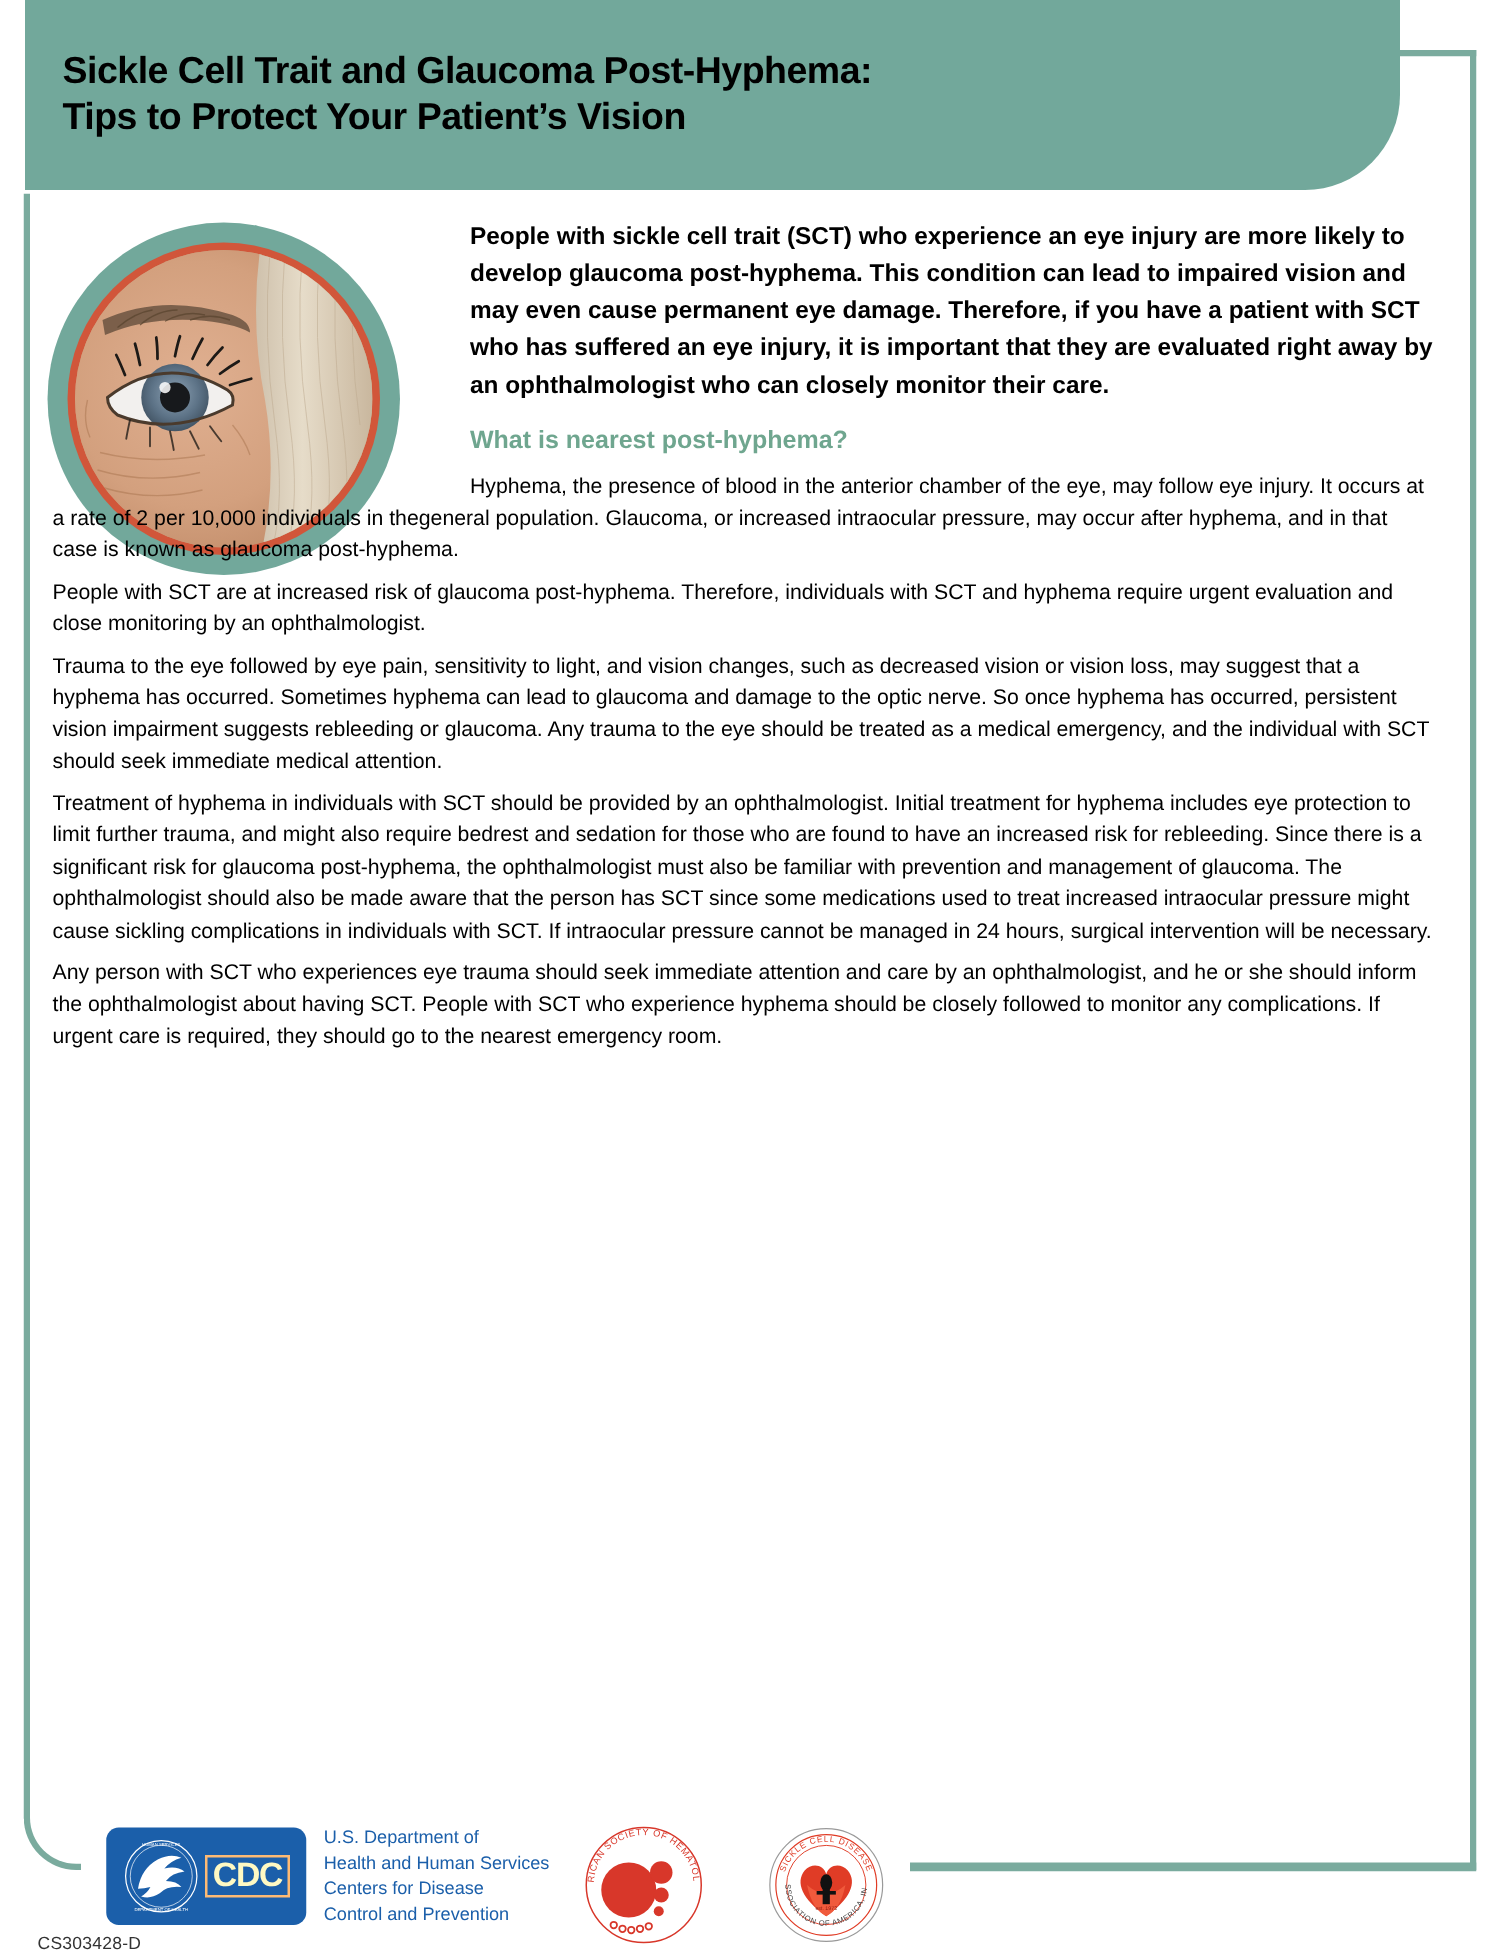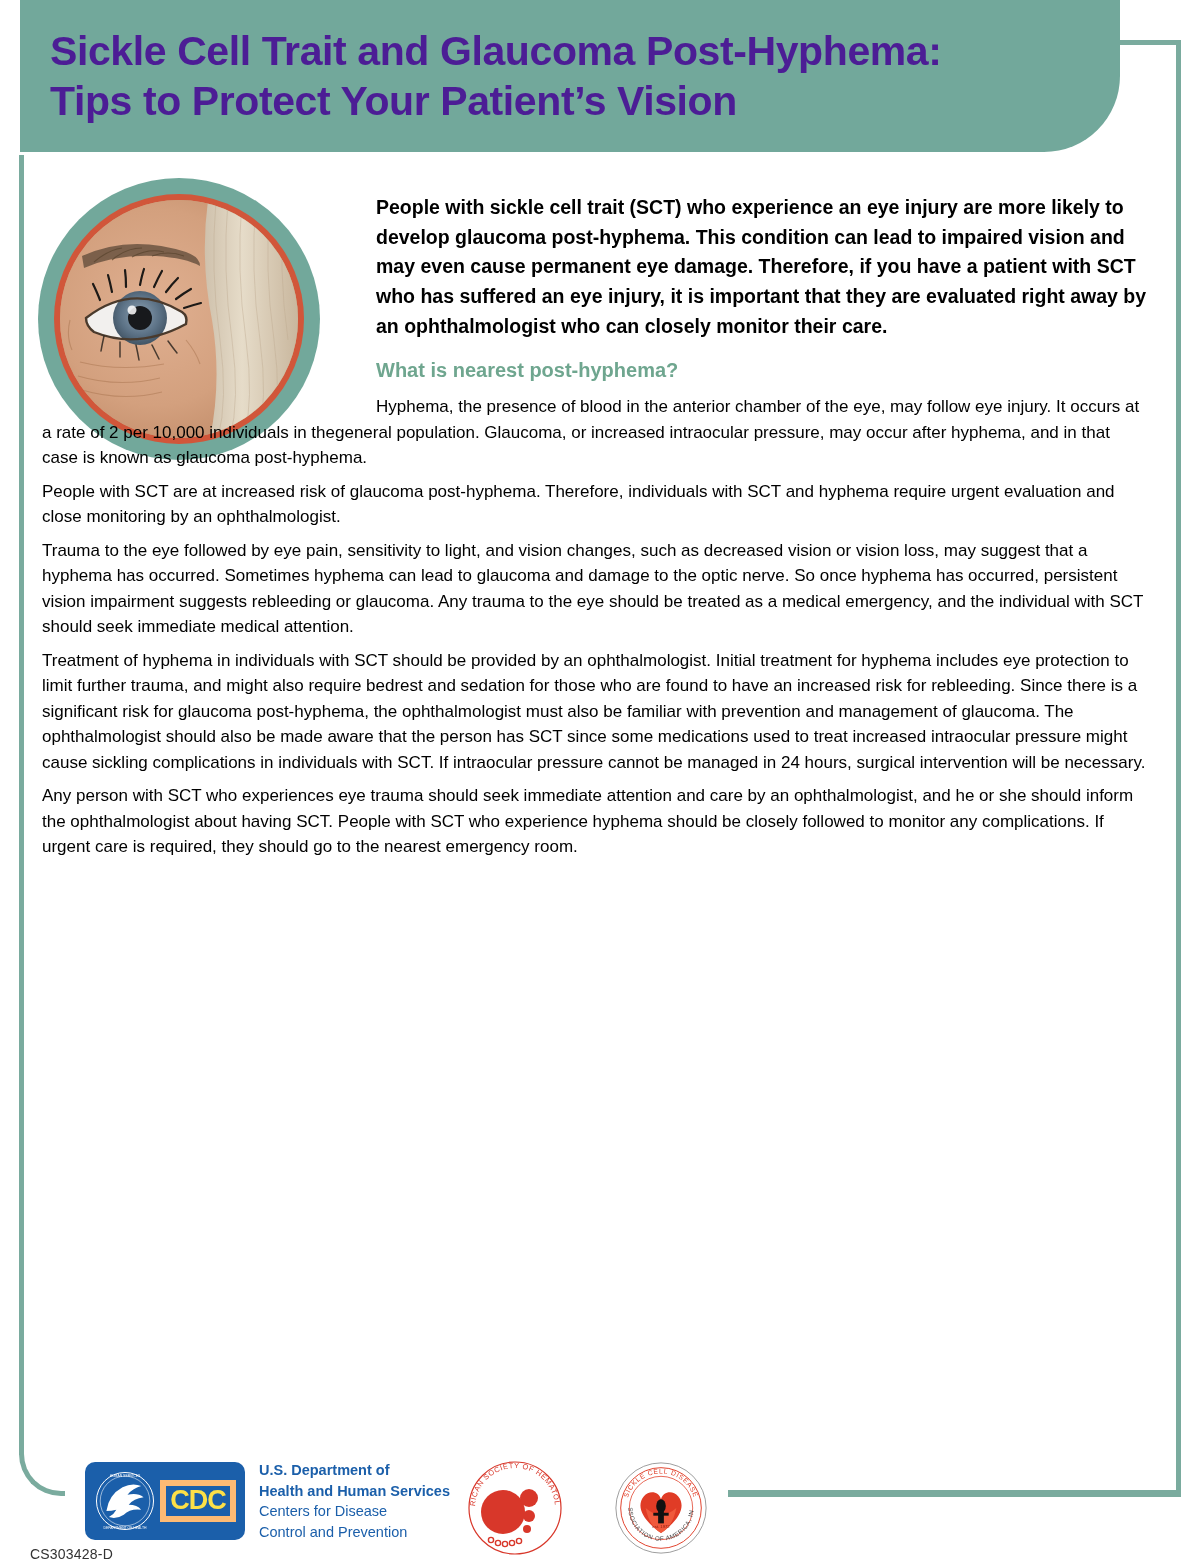--- a/index.html
+++ b/index.html
@@ -67,22 +67,22 @@
     top: 0;
     width: 1100px;
     height: 152px;
     background: #72a89b;
     border-bottom-right-radius: 76px;
     border-top-right-radius: 0px;
     display: flex;
     align-items: center;
   }
   #header-title {
-    color: #4c1d95;
-    font-size: 41px;
+    color: #000000;
+    font-size: 30px;
     font-weight: bold;
     line-height: 1.22;
     letter-spacing: -0.4px;
     padding-left: 30px;
     padding-right: 40px;
     white-space: pre-line;
   }
 
   
   #eye-photo {
@@ -116,21 +116,21 @@
     border-radius: 50%;
     overflow: hidden;
     background: #c99878;
   }
   #eye-photo-image svg { display: block; }
 
   
   #content {
     position: absolute;
     left: 42px;
-    top: 193px;
+    top: 175px;
     width: 1108px;
   }
   #intro {
     font-size: 19.5px;
     font-weight: bold;
     line-height: 1.52;
     color: #000000;
     margin: 0 0 6px 0;
     padding-left: 334px;
   }
@@ -178,35 +178,35 @@
     height: 78px;
     background: #1b5faa;
     border-radius: 10px;
     display: flex;
     align-items: center;
     justify-content: center;
     gap: 4px;
   }
   #hhs-seal { width: 62px; height: 62px; }
   #cdc-mark {
-    color: #fde047;
+    color: #fef9c3;
     font-size: 27px;
     font-weight: bold;
     letter-spacing: -1px;
-    border: 6px solid #fdba74;
+    border: 2px solid #fdba74;
     padding: 1px 4px 2px 4px;
     line-height: 1;
   }
   #hhs-text {
     margin-left: 14px;
     color: #1b5faa;
     font-size: 14.5px;
     line-height: 1.42;
   }
-  #hhs-text .bold-line { font-weight: bold; }
+  #hhs-text .bold-line { font-weight: normal; }
 
   #ash-logo {
     position: absolute;
     left: 465px;
     top: 6px;
     width: 100px;
     height: 100px;
   }
   #scdaa-logo {
     position: absolute;

